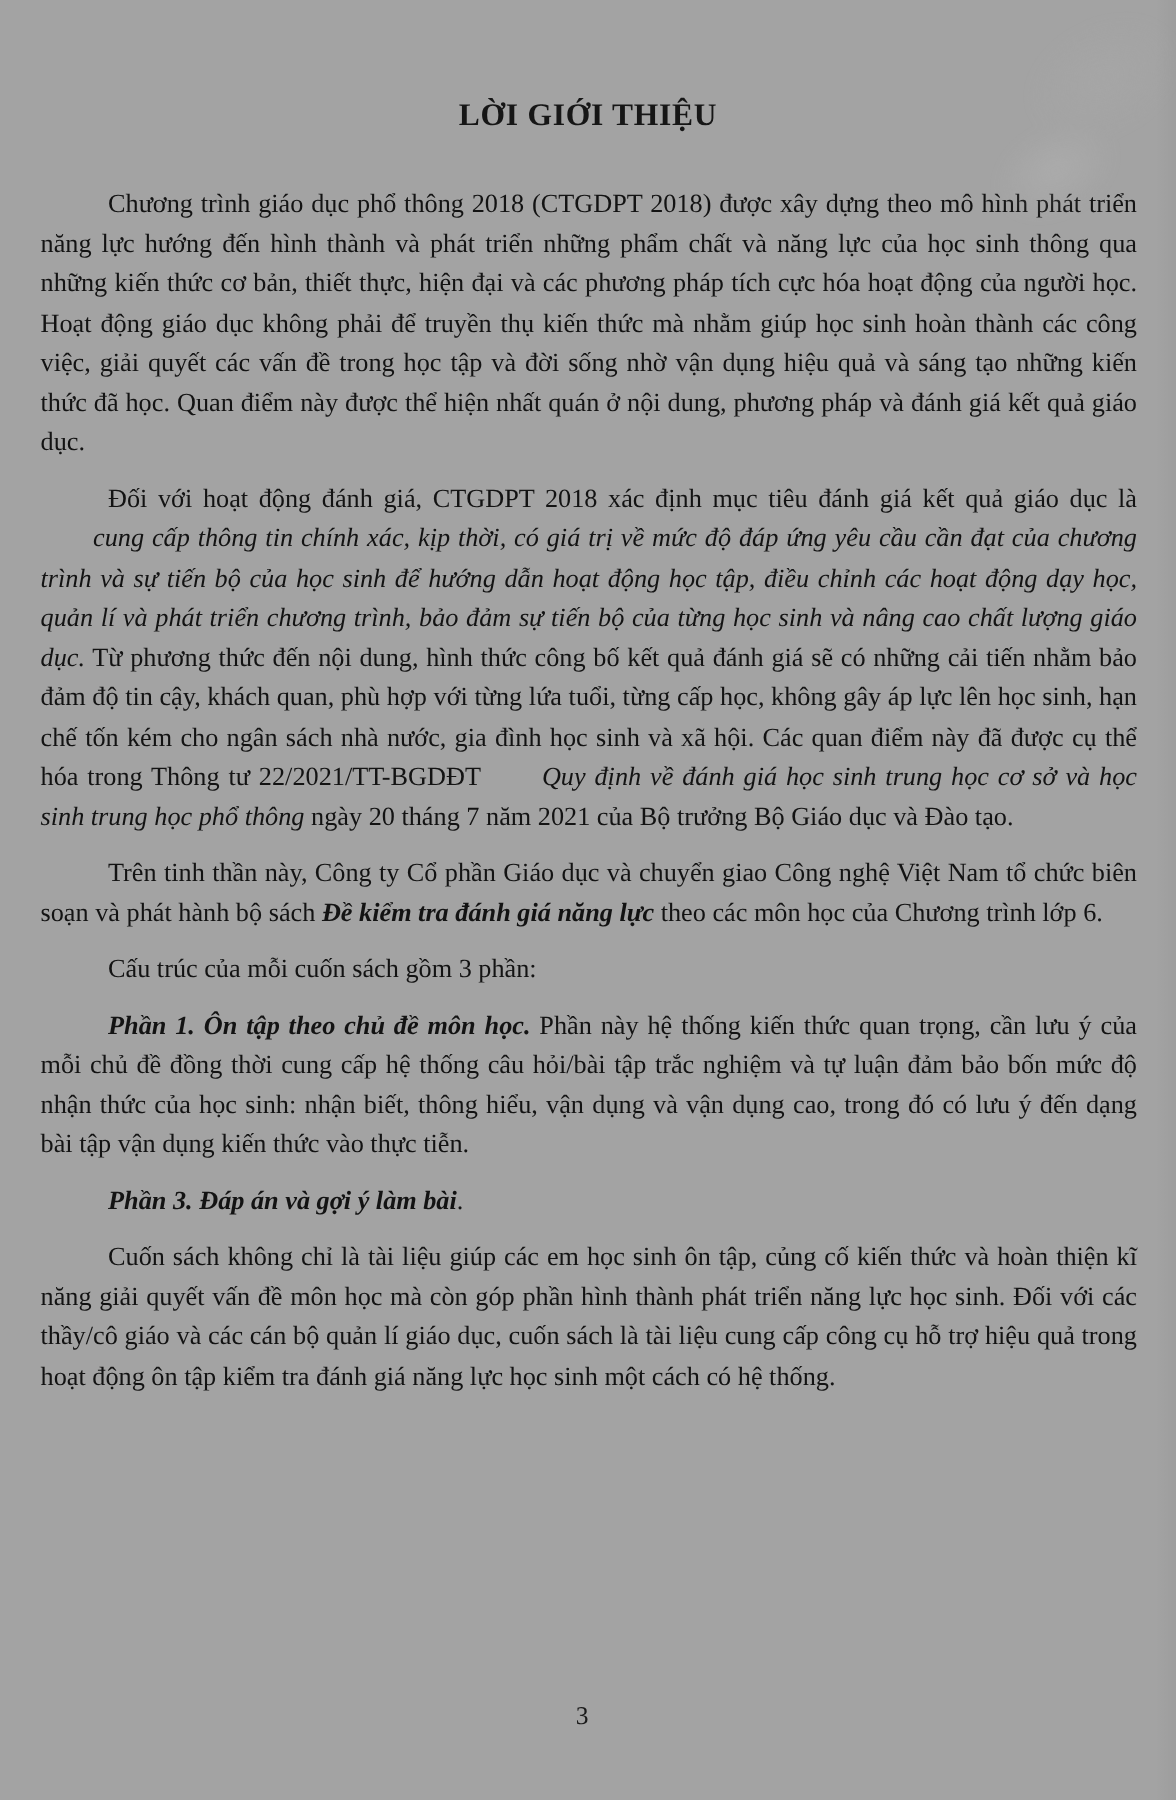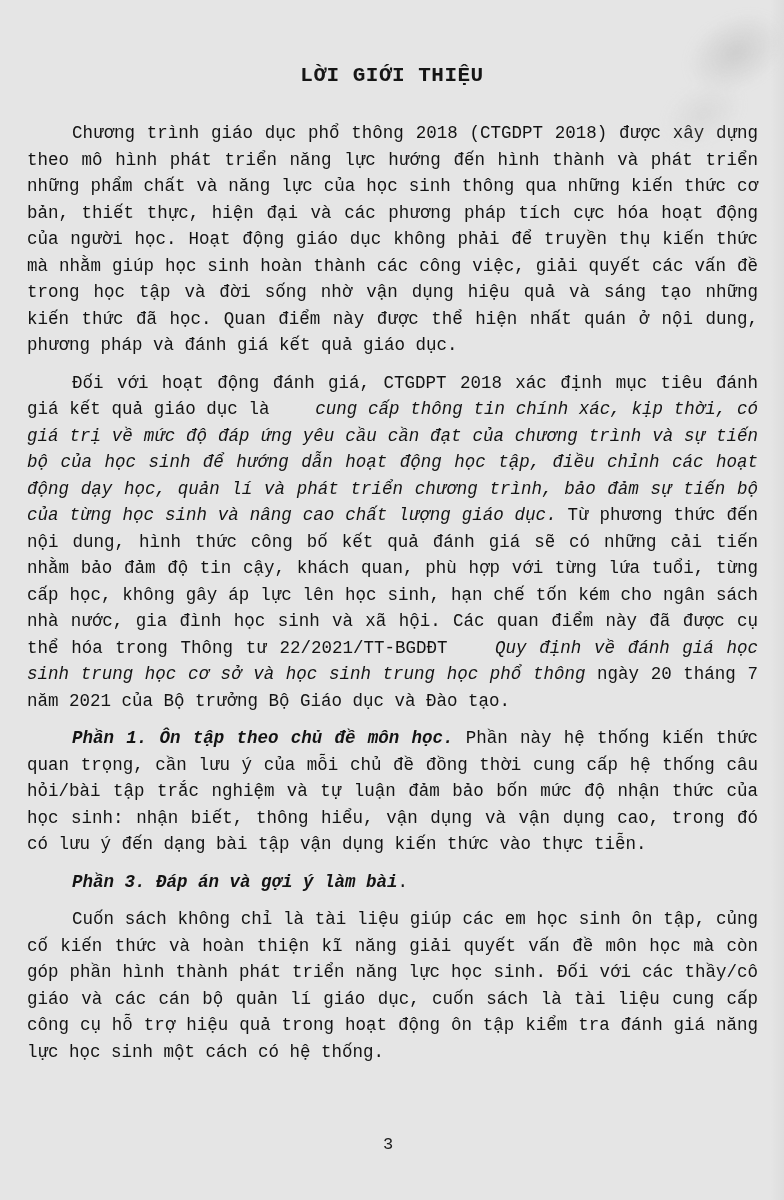--- a/index.html
+++ b/index.html
@@ -4,23 +4,23 @@
 <style>
   html, body {
     margin: 0;
     padding: 0;
     background: #ffffff;
   }
   .page {
     position: relative;
     width: 784px;
     height: 1200px;
-    background: #e5e5e5;
+    background: #a3a3a3;
     overflow: hidden;
-    font-family: Liberation Mono, monospace;
+    font-family: Liberation Serif, serif;
     color: #131313;
   }
   
   .scan-smudge {
     position: absolute;
     top: 8px;
     right: -36px;
     width: 190px;
     height: 130px;
     background:
@@ -73,19 +73,21 @@
 
 <div class="page">
   <div class="scan-smudge"></div>
   <div class="edge-shade"></div>
 
   <h1 class="doc-title">LỜI GIỚI THIỆU</h1>
 
   <div class="content" id="paragraphs">
       <p class="para"><span class="r-n">Chương trình giáo dục phổ thông 2018 (CTGDPT 2018) được xây dựng theo mô hình phát triển năng lực hướng đến hình thành và phát triển những phẩm chất và năng lực của học sinh thông qua những kiến thức cơ bản, thiết thực, hiện đại và các phương pháp tích cực hóa hoạt động của người học. Hoạt động giáo dục không phải để truyền thụ kiến thức mà nhằm giúp học sinh hoàn thành các công việc, giải quyết các vấn đề trong học tập và đời sống nhờ vận dụng hiệu quả và sáng tạo những kiến thức đã học. Quan điểm này được thể hiện nhất quán ở nội dung, phương pháp và đánh giá kết quả giáo dục.</span></p>
       <p class="para"><span class="r-n">Đối với hoạt động đánh giá, CTGDPT 2018 xác định mục tiêu đánh giá kết quả giáo dục là </span><span class="r-i">cung cấp thông tin chính xác, kịp thời, có giá trị về mức độ đáp ứng yêu cầu cần đạt của chương trình và sự tiến bộ của học sinh để hướng dẫn hoạt động học tập, điều chỉnh các hoạt động dạy học, quản lí và phát triển chương trình, bảo đảm sự tiến bộ của từng học sinh và nâng cao chất lượng giáo dục.</span><span class="r-n"> Từ phương thức đến nội dung, hình thức công bố kết quả đánh giá sẽ có những cải tiến nhằm bảo đảm độ tin cậy, khách quan, phù hợp với từng lứa tuổi, từng cấp học, không gây áp lực lên học sinh, hạn chế tốn kém cho ngân sách nhà nước, gia đình học sinh và xã hội. Các quan điểm này đã được cụ thể hóa trong Thông tư 22/2021/TT-BGDĐT </span><span class="r-i">Quy định về đánh giá học sinh trung học cơ sở và học sinh trung học phổ thông</span><span class="r-n"> ngày 20 tháng 7 năm 2021 của Bộ trưởng Bộ Giáo dục và Đào tạo.</span></p>
+      <p class="para"><span class="r-n">Trên tinh thần này, Công ty Cổ phần Giáo dục và chuyển giao Công nghệ Việt Nam tổ chức biên soạn và phát hành bộ sách </span><span class="r-bi">Đề kiểm tra đánh giá năng lực</span><span class="r-n"> theo các môn học của Chương trình lớp 6.</span></p>
+      <p class="para"><span class="r-n">Cấu trúc của mỗi cuốn sách gồm 3 phần:</span></p>
       <p class="para"><span class="r-bi">Phần 1. Ôn tập theo chủ đề môn học.</span><span class="r-n"> Phần này hệ thống kiến thức quan trọng, cần lưu ý của mỗi chủ đề đồng thời cung cấp hệ thống câu hỏi/bài tập trắc nghiệm và tự luận đảm bảo bốn mức độ nhận thức của học sinh: nhận biết, thông hiểu, vận dụng và vận dụng cao, trong đó có lưu ý đến dạng bài tập vận dụng kiến thức vào thực tiễn.</span></p>
       <p class="para"><span class="r-bi">Phần 3. Đáp án và gợi ý làm bài</span><span class="r-n">.</span></p>
       <p class="para"><span class="r-n">Cuốn sách không chỉ là tài liệu giúp các em học sinh ôn tập, củng cố kiến thức và hoàn thiện kĩ năng giải quyết vấn đề môn học mà còn góp phần hình thành phát triển năng lực học sinh. Đối với các thầy/cô giáo và các cán bộ quản lí giáo dục, cuốn sách là tài liệu cung cấp công cụ hỗ trợ hiệu quả trong hoạt động ôn tập kiểm tra đánh giá năng lực học sinh một cách có hệ thống.</span></p>
     </div>
 
   <div class="page-number">3</div>
 </div>
 
 </body></html>

